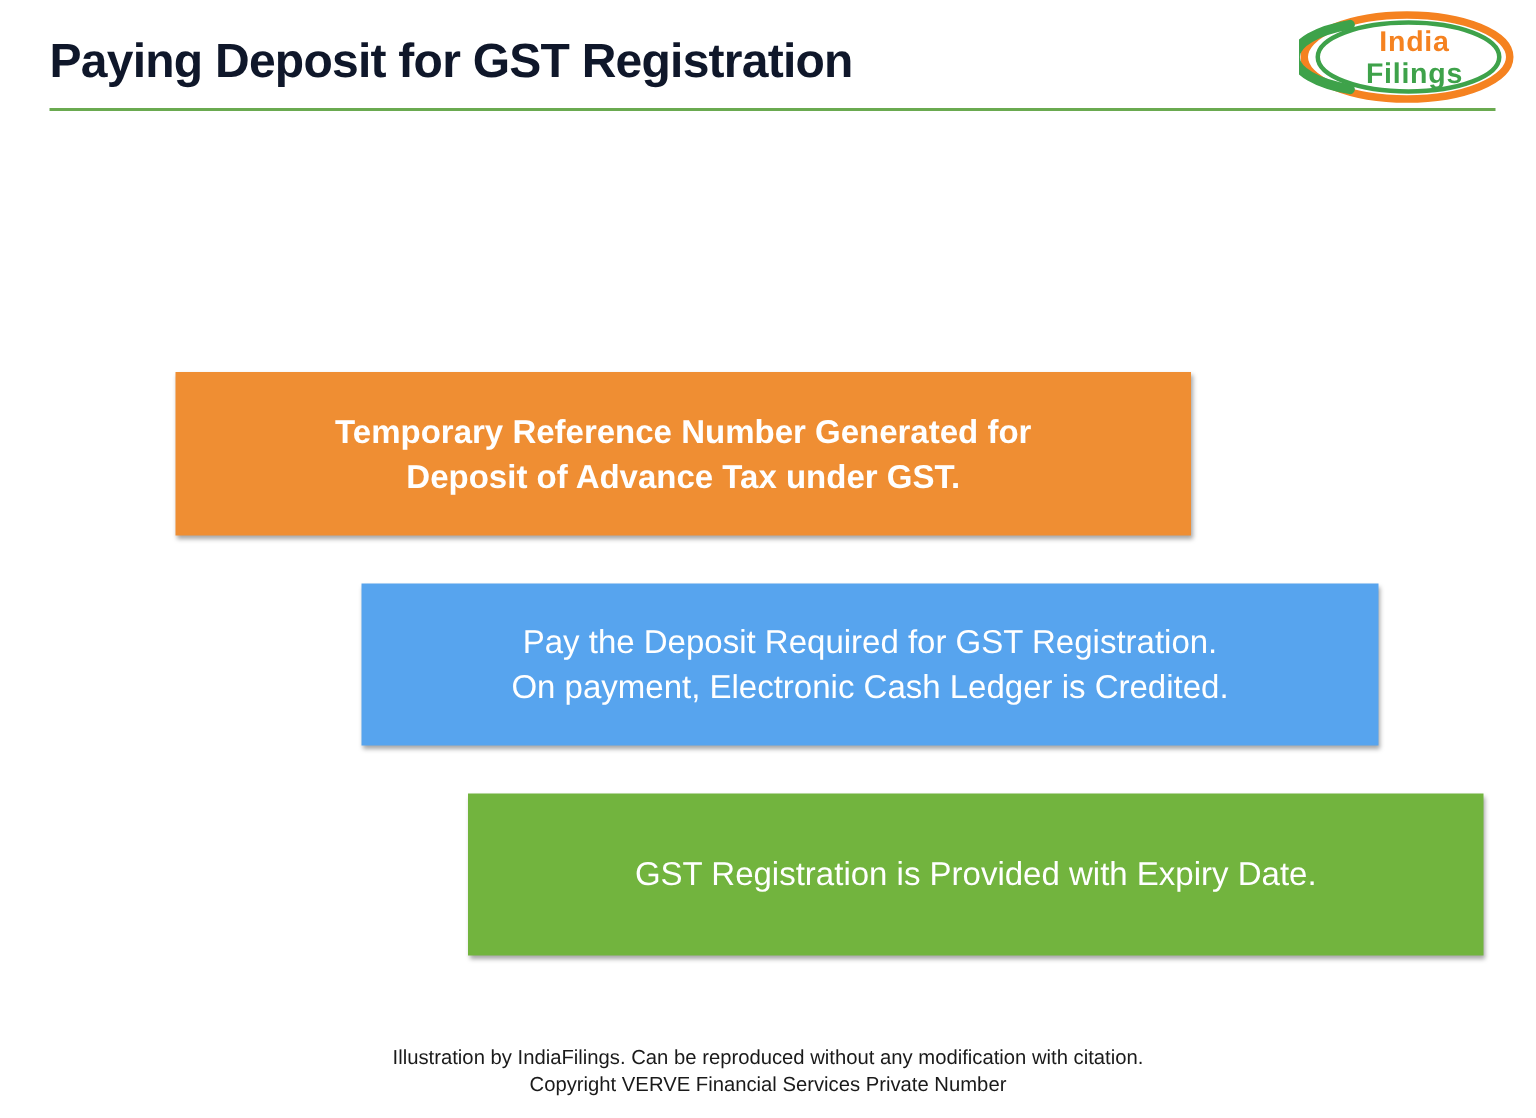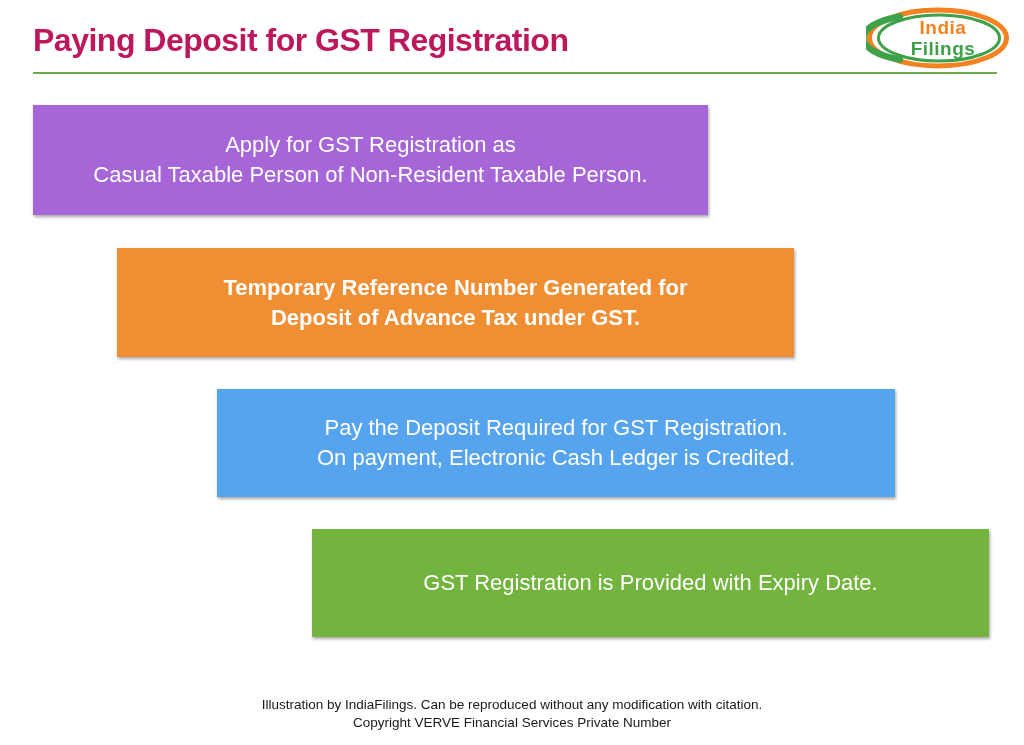--- a/index.html
+++ b/index.html
@@ -15,21 +15,21 @@
     width: 1024px;
     height: 745px;
     background: #ffffff;
   }
   .page-title {
     position: absolute;
     left: 33px;
     top: 22px;
     font-size: 32px;
     font-weight: bold;
-    color: #be185d;
+    color: #0f172a;
     letter-spacing: -0.5px;
     white-space: nowrap;
   }
   .divider {
     position: absolute;
     left: 33px;
     top: 72px;
     width: 964px;
     height: 2px;
   }
@@ -81,31 +81,27 @@
   <svg class="logo" viewBox="0 0 144 62">
     <ellipse cx="72" cy="31" rx="68.5" ry="28" fill="none" stroke-width="5" stroke="#F58220"></ellipse>
     <ellipse cx="73" cy="31" rx="60.5" ry="23" fill="none" stroke-width="3" stroke="#3EA24A"></ellipse>
     <path d="M 34 9.5 A 61.5 23.5 0 0 0 34 52.5" fill="none" stroke-width="6.5" stroke-linecap="round" stroke="#3EA24A"></path>
     <text x="77" y="27" text-anchor="middle" font-size="19" font-weight="bold" letter-spacing="0.5" fill="#F58220">India</text>
     <text x="77" y="48" text-anchor="middle" font-size="19" font-weight="bold" letter-spacing="0.5" fill="#3EA24A">Filings</text>
   </svg>
 
   <div class="divider" style="background-color: rgb(106, 170, 80);"></div>
 
-  <div class="step step-1" style="background-color: rgb(166, 102, 215);">
-    <div class="step-text">Apply for GST Registration as
-Casual Taxable Person of Non-Resident Taxable Person.</div>
-  </div>
 
   <div class="step step-2" style="background-color: rgb(239, 142, 51);">
     <div class="step-text">Temporary Reference Number Generated for
 Deposit of Advance Tax under GST.</div>
   </div>
 
-  <div class="step step-3" style="background-color: rgb(87, 164, 238);">
+  <div class="step step-3" style="background-color: rgb(87, 164, 238); margin-left: 24px;">
     <div class="step-text">Pay the Deposit Required for GST Registration.
 On payment, Electronic Cash Ledger is Credited.</div>
   </div>
 
   <div class="step step-4" style="background-color: rgb(114, 180, 62);">
     <div class="step-text">GST Registration is Provided with Expiry Date.</div>
   </div>
 
   <div class="footer">
     <div>Illustration by IndiaFilings. Can be reproduced without any modification with citation.</div>

